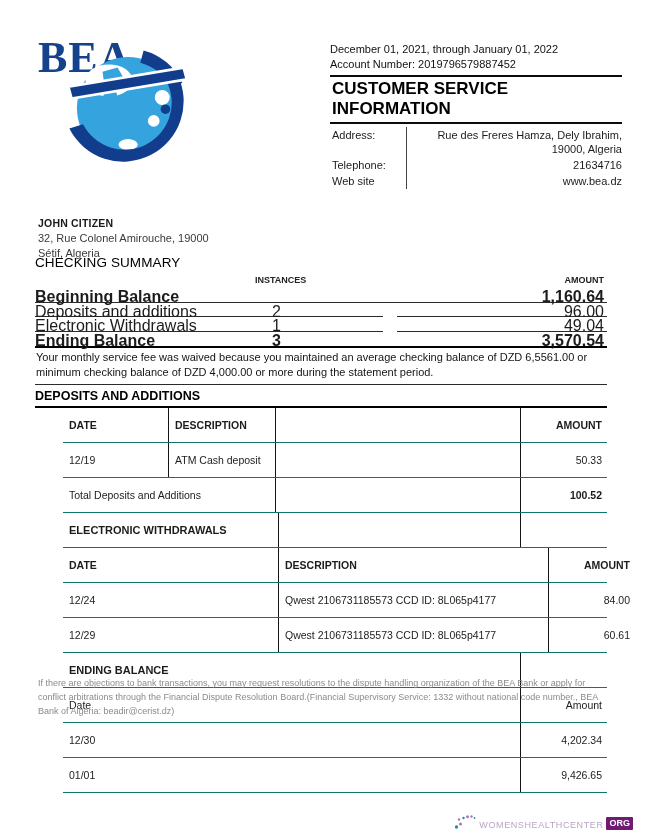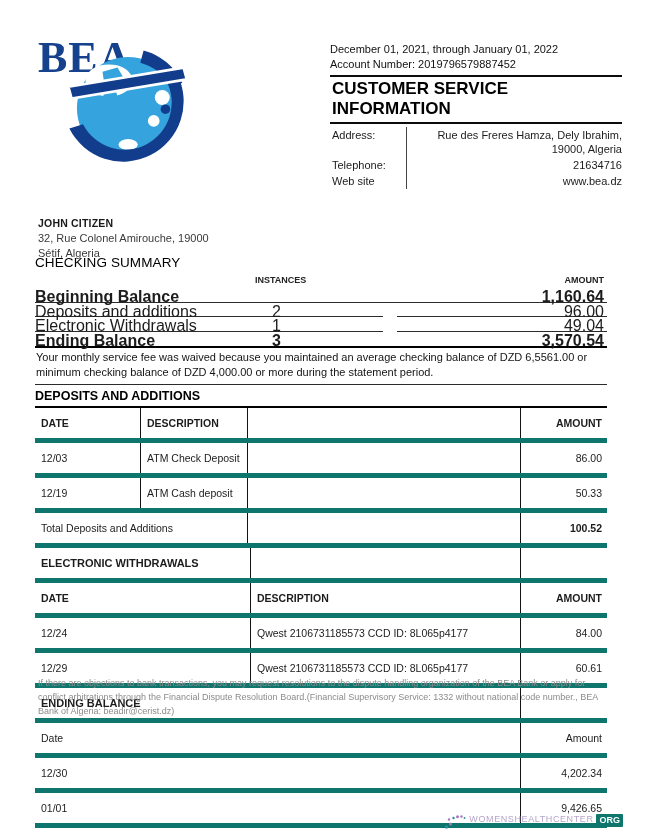--- a/index.html
+++ b/index.html
@@ -42,41 +42,41 @@
   .cs-line1 { border-bottom:1px solid #2b2b2b; }
   .cs-notch { border-bottom:1px solid #2b2b2b; }
   .cs-notch::after { content:""; position:absolute; left:348px; bottom:-1px; width:14px; height:1px; background:#fff; }
   .cs-last { border-bottom:2.5px solid #000; height:16px; }
   .notice { font-size:11px; line-height:15px; padding:2px 0 4px 1px; border-bottom:1px solid #2b2b2b; color:#141414; width:572px; }
 
   .sec-title { font-weight:bold; font-size:12.5px; color:#000; padding:4px 0 3px 0; height:21px; }
 
   
   .gtable { border-top:2px solid #000; width:572px; }
-  .t-row { display:grid; height:35px; border-bottom:5px solid #0f766e; font-size:10.5px; align-items:center; }
+  .t-row { display:grid; height:35px; border-bottom:1px solid #0f766e; font-size:10.5px; align-items:center;margin-left:28px; }
   .t-dep   { grid-template-columns:105px 107px 1fr 87px; }
   .t-tdep  { grid-template-columns:212px 1fr 87px; }
   .t-ewt   { grid-template-columns:215px 1fr 87px; }
   .t-wd    { grid-template-columns:215px 270px 87px; }
   .t-eb    { grid-template-columns:1fr 87px; }
   .cell { height:100%; display:flex; align-items:center; padding-left:6px; }
   .cell-r { border-left:1px solid #141414; }
   .amt-cell { justify-content:flex-end; padding-right:5px; padding-left:2px; }
   .hdr { font-weight:bold; }
   .b { font-weight:bold; }
   .sect-row { font-size:11px; }
 
   
   .footer { position:absolute; left:38px; top:676px; width:567px; font-size:9px; line-height:14px; color:#8b8b8b; }
   .footer p + p { margin-top:9px;text-decoration:underline; }
 
   
-  .watermark { position:absolute; right:27px; bottom:10px; display:flex; align-items:flex-start; }
+  .watermark { position:absolute; right:17px; bottom:10px; display:flex; align-items:flex-end; }
   .wm-text { font-size:9px; color:#b7a5c9; letter-spacing:0.6px; }
-  .wm-badge { margin-left:3px; font-size:9px; font-weight:bold; color:#fff; background:#0f766e; padding:1px 3px 2px 3px; border-radius:1px; }
+  .wm-badge { margin-left:3px; font-size:9px; font-weight:bold; color:#fff; background:#701a75; padding:1px 3px 2px 3px; border-radius:1px; }
   .wm-dots { margin-right:3px; }
 </style>
 </head>
 <body>
 
 <div class="page">
 
   <div class="logo">
     <div class="logo-text">BEA</div>
     <svg class="logo-globe" width="128" height="128" viewBox="0 0 120 120">
@@ -147,26 +147,20 @@
 
     <div class="sec-title">DEPOSITS AND ADDITIONS</div>
     <div class="gtable">
       <div class="t-row t-dep hdr">
         <div class="cell">DATE</div>
         <div class="cell cell-r">DESCRIPTION</div>
         <div class="cell cell-r"></div>
         <div class="cell cell-r amt-cell">AMOUNT</div>
       </div>
       <div class="t-row t-dep">
-        <div class="cell">12/03</div>
-        <div class="cell cell-r">ATM Check Deposit</div>
-        <div class="cell cell-r"></div>
-        <div class="cell cell-r amt-cell">86.00</div>
-      </div>
-      <div class="t-row t-dep">
         <div class="cell">12/19</div>
         <div class="cell cell-r">ATM Cash deposit</div>
         <div class="cell cell-r"></div>
         <div class="cell cell-r amt-cell">50.33</div>
       </div>
       <div class="t-row t-tdep">
         <div class="cell">Total Deposits and Additions</div>
         <div class="cell cell-r"></div>
         <div class="cell cell-r amt-cell b">100.52</div>
       </div>

